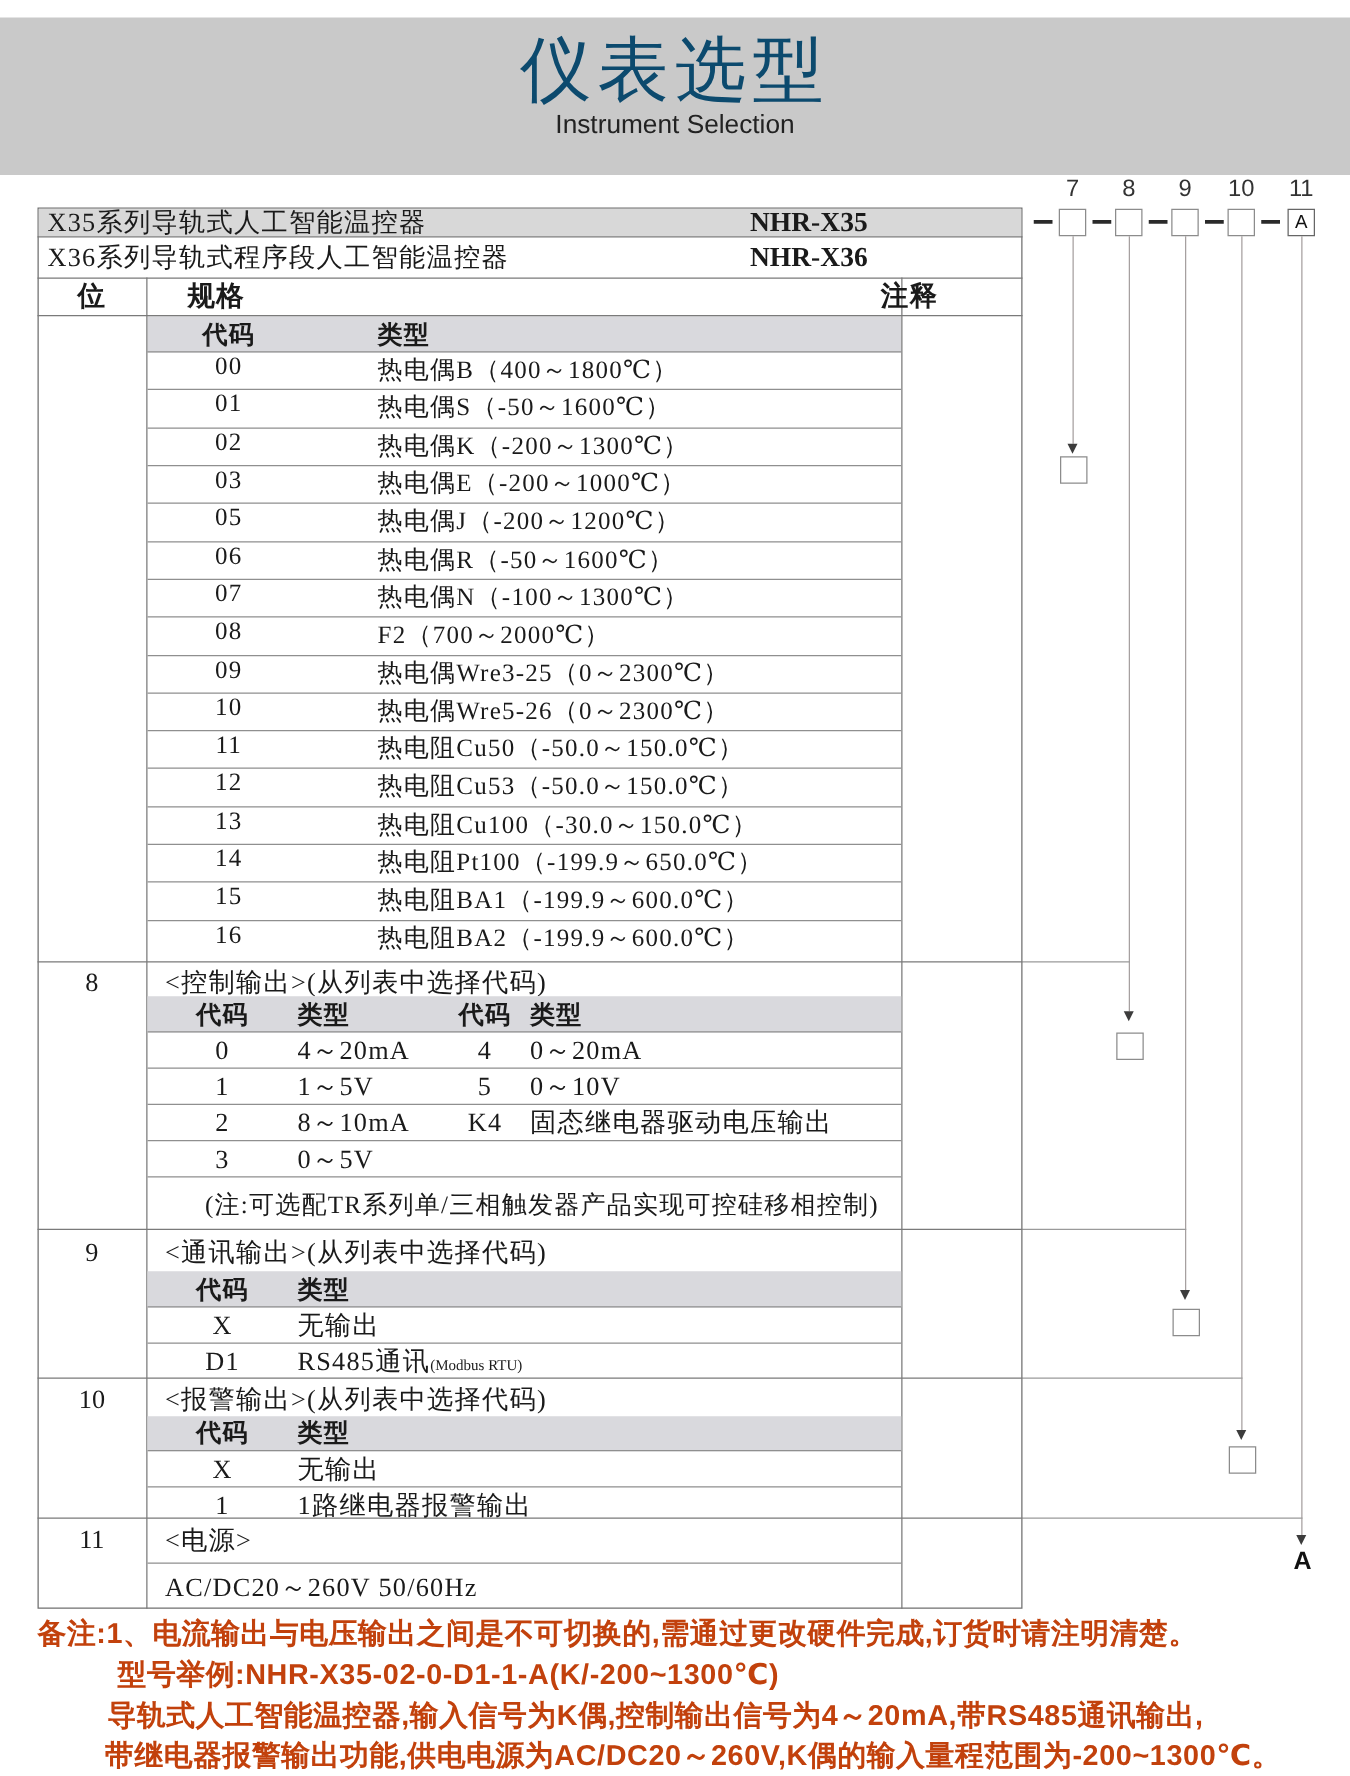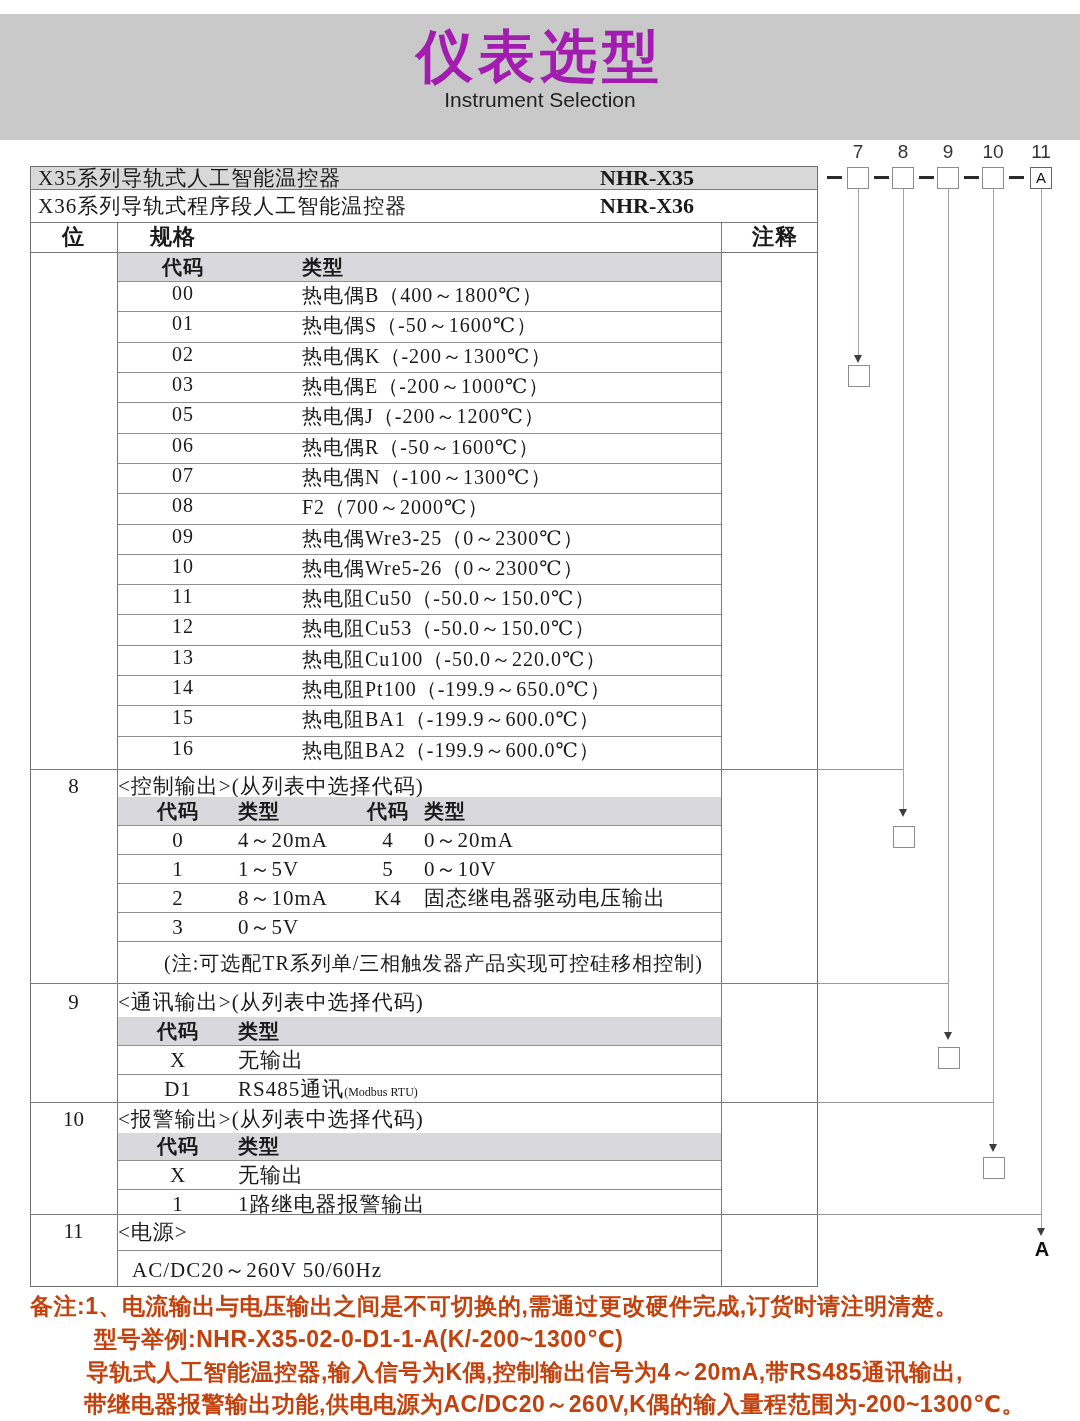--- a/index.html
+++ b/index.html
@@ -1,21 +1,21 @@
 <!DOCTYPE html>
 <html><head>
 <meta charset="utf-8">
 <style>
   html,body{margin:0;padding:0;background:#ffffff;}
   .page{position:relative;width:1080px;height:1421px;background:#ffffff;overflow:hidden;
         font-family:"Liberation Serif","DejaVu Serif",serif;color:#1a1a1a;}
   
   .banner{position:absolute;left:0;top:14px;width:1080px;height:126px;background:#c9c9c9;text-align:center;}
-  .banner-title{font-family:"Liberation Sans","DejaVu Sans",sans-serif;font-weight:bold;font-size:57px;
-                line-height:1.05;margin-top:13px;letter-spacing:5px;color:#a21caf;}
+  .banner-title{font-family:"Liberation Sans","DejaVu Sans",sans-serif;font-weight:normal;font-size:57px;
+                line-height:1.05;margin-top:13px;letter-spacing:5px;color:#0c4a6e;}
   .banner-sub{font-family:"Liberation Sans","DejaVu Sans",sans-serif;font-size:21px;color:#222;margin-top:1px;}
   
   .hline{position:absolute;height:1px;background:#7a7a7a;}
   .hline2{position:absolute;height:1px;background:#9a9a9a;}
   .vline{position:absolute;width:1px;background:#7a7a7a;}
   .dline{position:absolute;width:1px;background:#a6a0a0;}
   .outer{position:absolute;left:30px;top:166px;width:788px;height:1121px;border:1px solid #6f6f6f;box-sizing:border-box;}
   .graybar{position:absolute;background:#d9d9dd;border-bottom:1px solid #8f8f8f;box-sizing:content-box;}
   .box{position:absolute;width:22px;height:22px;border:1px solid #8c8c8c;background:#fff;box-sizing:border-box;
        font-family:"Liberation Sans","DejaVu Sans",sans-serif;font-size:15px;line-height:20px;text-align:center;color:#111;}
@@ -23,21 +23,21 @@
   .arrow{position:absolute;width:0;height:0;border-left:4px solid transparent;border-right:4px solid transparent;border-top:8px solid #3c3c3c;}
   .num{position:absolute;width:44px;top:141px;text-align:center;font-family:"Liberation Sans","DejaVu Sans",sans-serif;
        font-size:19px;color:#333;}
   .a-end{position:absolute;width:22px;text-align:center;font-family:"Liberation Sans","DejaVu Sans",sans-serif;
          font-size:20px;font-weight:600;color:#111;}
   
   .mrow-label{position:absolute;left:38px;font-weight:normal;font-size:21px;letter-spacing:1px;}
   .mrow-code{position:absolute;left:600px;width:210px;text-align:left;font-weight:bold;font-size:22px;}
   .hcell{position:absolute;font-weight:bold;font-size:22px;letter-spacing:1px;}
   .secnum{position:absolute;left:30px;width:87px;text-align:center;font-size:21px;}
-  .sechead{position:absolute;left:118px;font-size:21px;letter-spacing:1px;}
+  .sechead{position:absolute;left:132px;font-size:21px;letter-spacing:1px;}
   .bandflex{display:flex;height:100%;align-items:center;
             font-family:"Liberation Sans","DejaVu Sans",sans-serif;font-weight:bold;font-size:20px;letter-spacing:1px;}
   .rows{position:absolute;display:flex;flex-direction:column;}
   .irow{flex:1;display:flex;align-items:flex-start;font-size:20px;letter-spacing:1px;}
   .irow + .irow{border-top:1px solid #8f8f8f;}
   .icode{width:130px;text-align:center;}
   .itype{padding-left:54px;}
   .c1{width:120px;text-align:center;}
   .t1{width:120px;}
   .c2{width:60px;text-align:center;}
@@ -131,21 +131,21 @@
       <span class="mrow-code" style="top:166px;height:24px;line-height:24px">NHR-X35</span>
     </div>
     <div>
       <span class="mrow-label" style="top:190px;height:32px;line-height:32px">X36系列导轨式程序段人工智能温控器</span>
       <span class="mrow-code" style="top:190px;height:32px;line-height:32px">NHR-X36</span>
     </div>
 
     <div>
       <span class="hcell" style="left:30px;top:222px;width:87px;height:30px;line-height:30px;text-align:center">位</span>
       <span class="hcell" style="left:150px;top:222px;height:30px;line-height:30px">规格</span>
-      <span class="hcell" style="left:752px;top:222px;width:97px;height:30px;line-height:30px;">注释</span>
+      <span class="hcell" style="left:679px;top:222px;width:97px;height:30px;line-height:30px;text-align:center">注释</span>
     </div>
 
     <div class="rows" style="left:118px;top:282px;width:603px;height:484px">
       <div class="irow">
           <span class="icode">00</span>
           <span class="itype">热电偶B（400～1800℃）</span>
         </div>
       <div class="irow">
           <span class="icode">01</span>
           <span class="itype">热电偶S（-50～1600℃）</span>
@@ -185,21 +185,21 @@
       <div class="irow">
           <span class="icode">11</span>
           <span class="itype">热电阻Cu50（-50.0～150.0℃）</span>
         </div>
       <div class="irow">
           <span class="icode">12</span>
           <span class="itype">热电阻Cu53（-50.0～150.0℃）</span>
         </div>
       <div class="irow">
           <span class="icode">13</span>
-          <span class="itype">热电阻Cu100（-50.0～220.0℃）</span>
+          <span class="itype">热电阻Cu100（-30.0～150.0℃）</span>
         </div>
       <div class="irow">
           <span class="icode">14</span>
           <span class="itype">热电阻Pt100（-199.9～650.0℃）</span>
         </div>
       <div class="irow">
           <span class="icode">15</span>
           <span class="itype">热电阻BA1（-199.9～600.0℃）</span>
         </div>
       <div class="irow">

